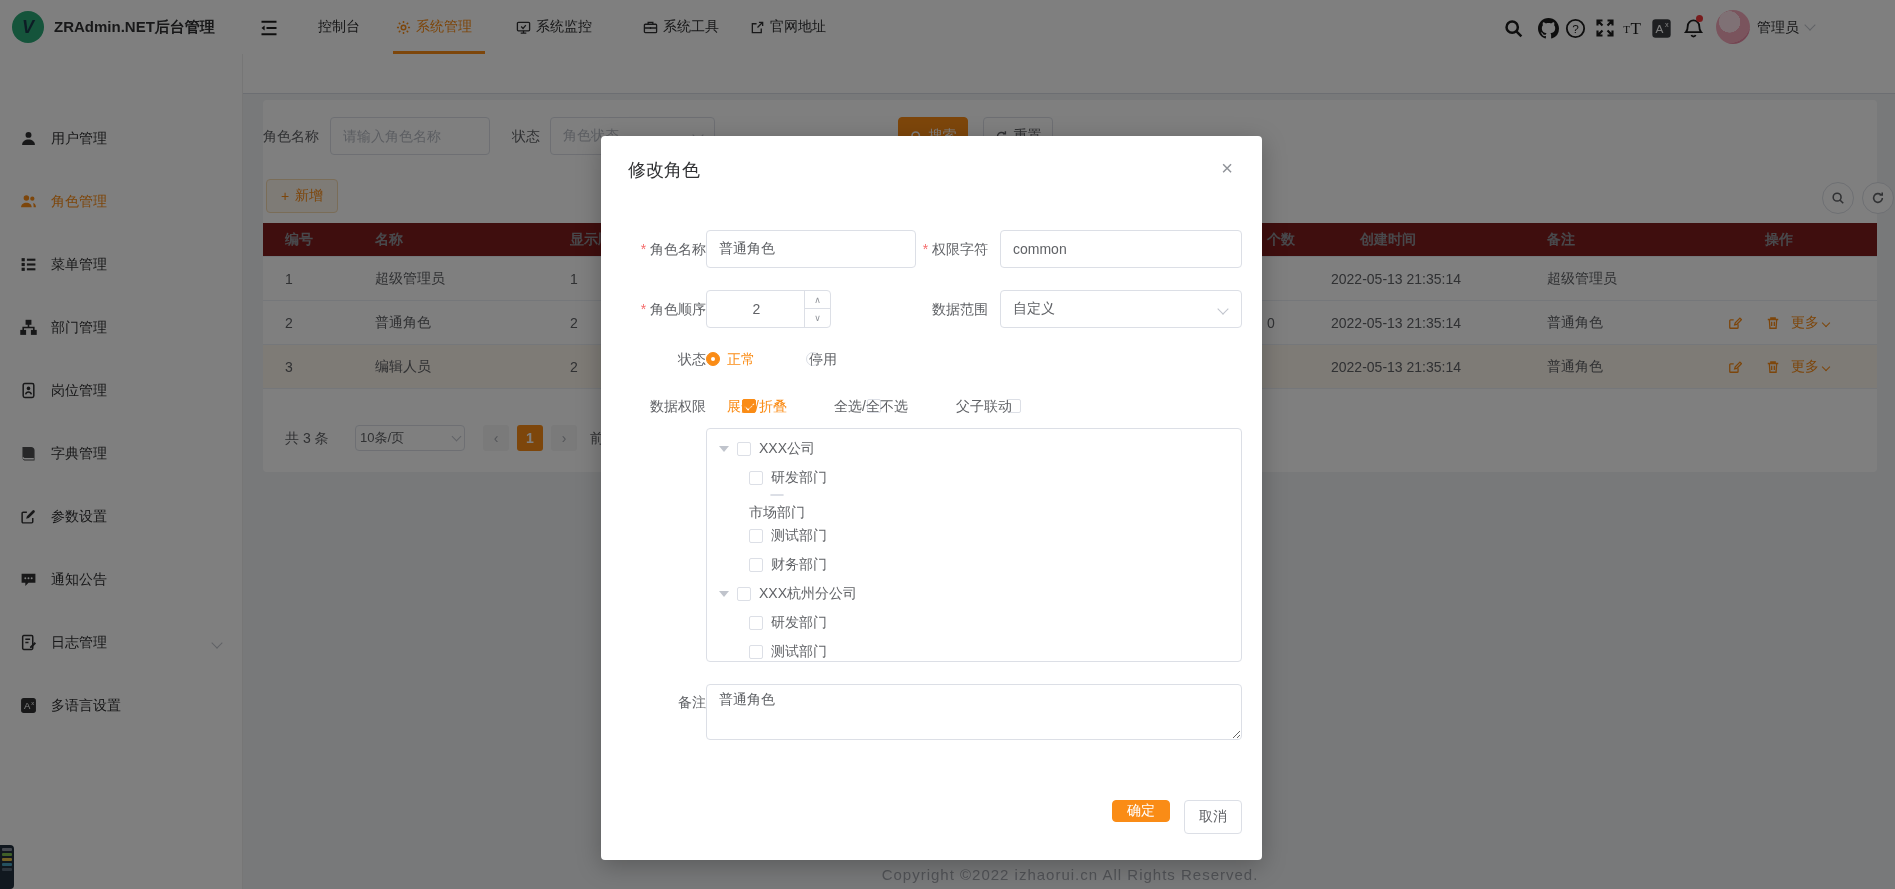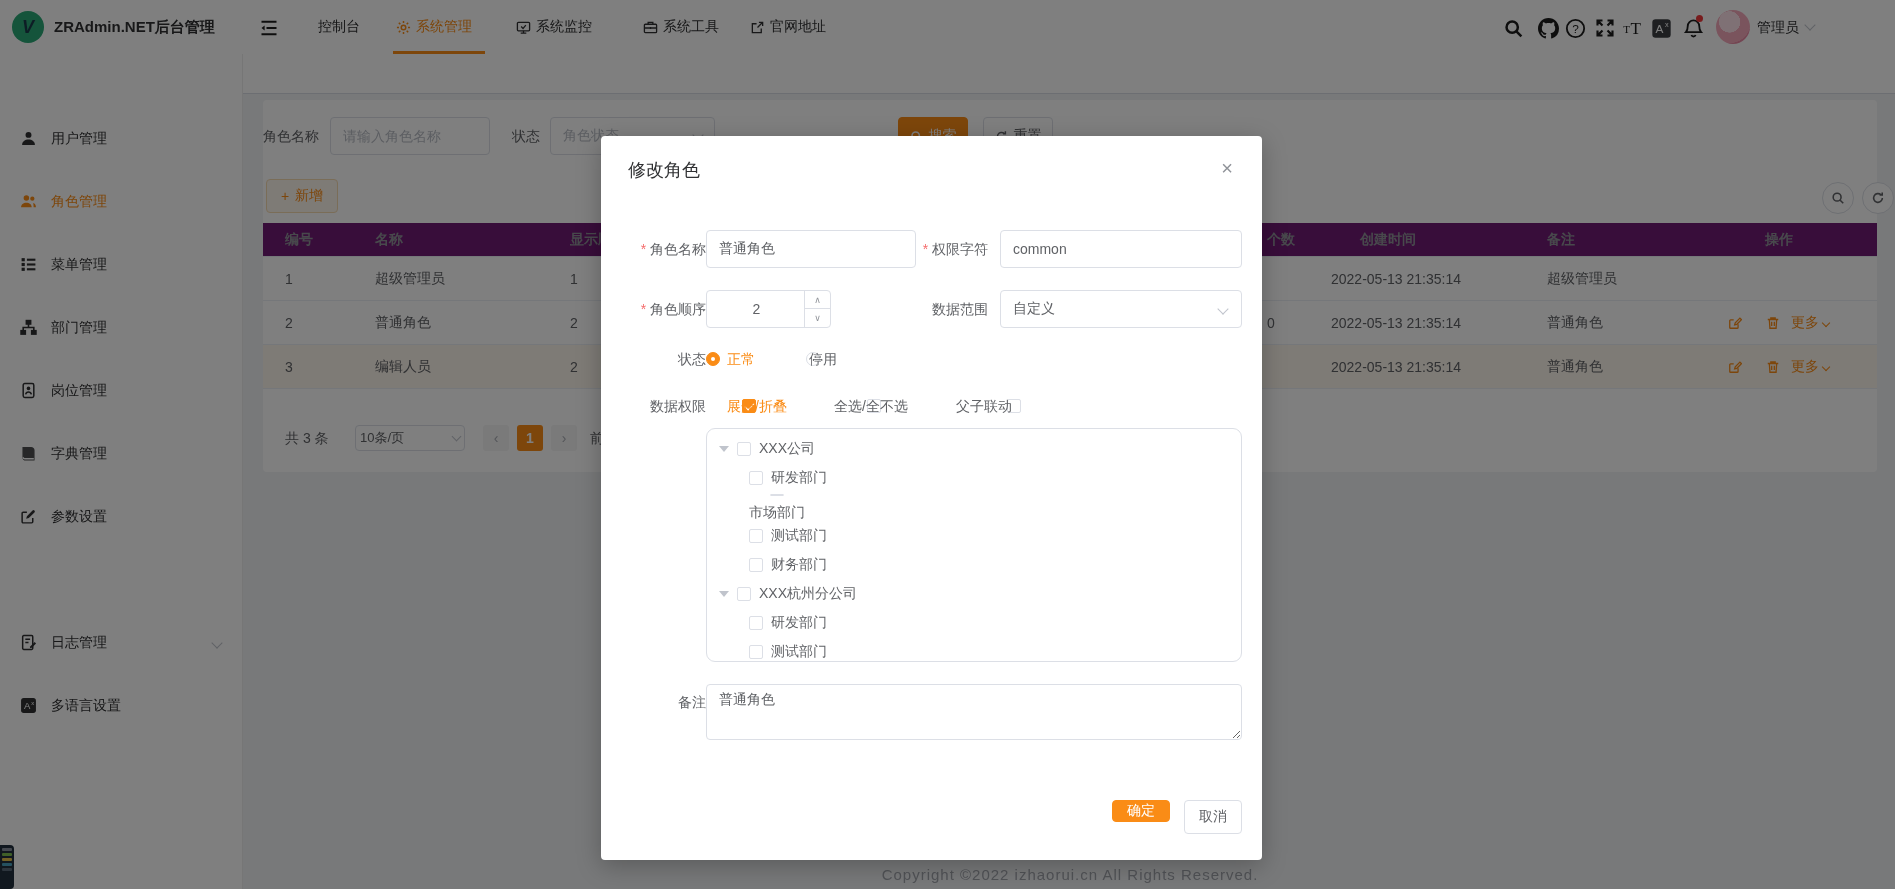--- a/index.html
+++ b/index.html
@@ -92,21 +92,21 @@
   .radio.on::after { content:""; position:absolute; left:4px; top:4px; width:4px; height:4px; border-radius:50%; background:#fff; }
   .cb { width:14px; height:14px; border-radius:2px; border:1px solid #dcdfe6; background:#fff; display:inline-block; position:relative; cursor:pointer;}
   .cb.on { background:#fa8c16; border-color:#fa8c16; }
   .cb.on::after { content:""; position:absolute; left:4px; top:1px; width:4px; height:8px;
                   border-right:1.6px solid #fff; border-bottom:1.6px solid #fff; transform:rotate(45deg); }
   .caret-down { width:0; height:0; border:5px solid transparent; border-top:6px solid #c0c4cc; display:inline-block; margin-top:5px;}
   .stepper { position:absolute; border:1px solid #dcdfe6; border-radius:4px; background:#fff; }
   .step-col { position:absolute; right:0; top:0; width:26px; height:100%; border-left:1px solid #dcdfe6; }
   .step-up, .step-dn { height:50%; display:flex; align-items:center; justify-content:center; color:#909399; font-size:9px; cursor:pointer;}
   .step-up { border-bottom:1px solid #dcdfe6; }
-  .tree-box { position:absolute; border:1px solid #dcdfe6; border-radius:9px; background:#fff; }
+  .tree-box { position:absolute; border:1px solid #dcdfe6; border-radius:4px; background:#fff; }
   .tnode { position:absolute; display:flex; align-items:center; gap:8px; height:26px; cursor:pointer; color:#606266; }
   .m-textarea { position:absolute; border:1px solid #dcdfe6; border-radius:4px; padding:6px 12px; font-family:inherit;
                 font-size:14px; color:#606266; resize:both; }
 </style>
 </head>
 <body>
 
 <div class="abs hdr">
   <div class="abs logo-sec">
     <div class="logo-circle">V</div>
@@ -285,20 +285,31 @@
   </div>
   <div class="side-item abs" style="top:431px;">
     <span class="i ic">
       <svg width="17" height="17" viewBox="0 0 16 16" fill="none" stroke="currentColor" stroke-width="1.4">
           <path d="M12 9.5V13a1 1 0 0 1-1 1H3a1 1 0 0 1-1-1V5a1 1 0 0 1 1-1h3.5"></path>
           <path d="M13.6 2.4a1.3 1.3 0 0 1 0 1.8L8.3 9.5 5.8 10.2l.7-2.5 5.3-5.3a1.3 1.3 0 0 1 1.8 0z" fill="currentColor" stroke="none"></path>
         </svg>
     </span>
     <span>参数设置</span>
   </div>
+  <div class="side-item abs" style="top:494px;">
+    <span class="i ic">
+      <svg width="17" height="17" viewBox="0 0 16 16" fill="currentColor">
+          <path d="M1.5 2.5h13v8.5H8l-3 3v-3H1.5z"></path>
+          <circle cx="5" cy="6.8" r=".9" fill="#fff"></circle>
+          <circle cx="8" cy="6.8" r=".9" fill="#fff"></circle>
+          <circle cx="11" cy="6.8" r=".9" fill="#fff"></circle>
+        </svg>
+    </span>
+    <span>通知公告</span>
+  </div>
   <div class="side-item abs" style="top:557px;">
     <span class="i ic">
       <svg width="17" height="17" viewBox="0 0 16 16" fill="none" stroke="currentColor" stroke-width="1.4">
           <rect x="2.5" y="1.5" width="9.5" height="13" rx="1"></rect>
           <path d="M5 5h4.5M5 8h3"></path>
           <path d="M13.8 7.6l-4 4-.6 1.9 1.9-.6 4-4z" fill="currentColor" stroke="none"></path>
         </svg>
     </span>
     <span>日志管理</span>
     <span class="side-chev chev" style="transform:rotate(45deg);"></span>
@@ -351,21 +362,21 @@
       <circle cx="7" cy="7" r="4.5"></circle>
       <path d="m10.5 10.5 3.5 3.5"></path>
     </svg>
 </div>
 <div class="abs circle-btn" style="left:1862px; top:182px;">
   <svg width="14" height="14" viewBox="0 0 16 16" fill="none" stroke="#606266" stroke-width="1.8">
       <path d="M13 8A5 5 0 1 1 11.4 4.3M12.8 1.6v3h-3"></path>
     </svg>
 </div>
 
-<div class="abs" style="left:263px; top:223px; width:1614px; height:34px; background:#701a75; border-bottom:1px solid #ebeef5;">
+<div class="abs" style="left:263px; top:223px; width:1614px; height:34px; background:#7f1d1d; border-bottom:1px solid #ebeef5;">
   <span class="hcell th" style="left:22px;">编号</span>
   <span class="hcell th" style="left:112px;">名称</span>
   <span class="hcell th" style="left:307px;">显示顺序</span>
   <span class="hcell th" style="left:1004px;">个数</span>
   <span class="hcell th" style="left:1097px;">创建时间</span>
   <span class="hcell th" style="left:1284px;">备注</span>
   <span class="hcell th" style="left:1502px;">操作</span>
 </div>
 
 <div class="abs trow" style="top:257px;">

